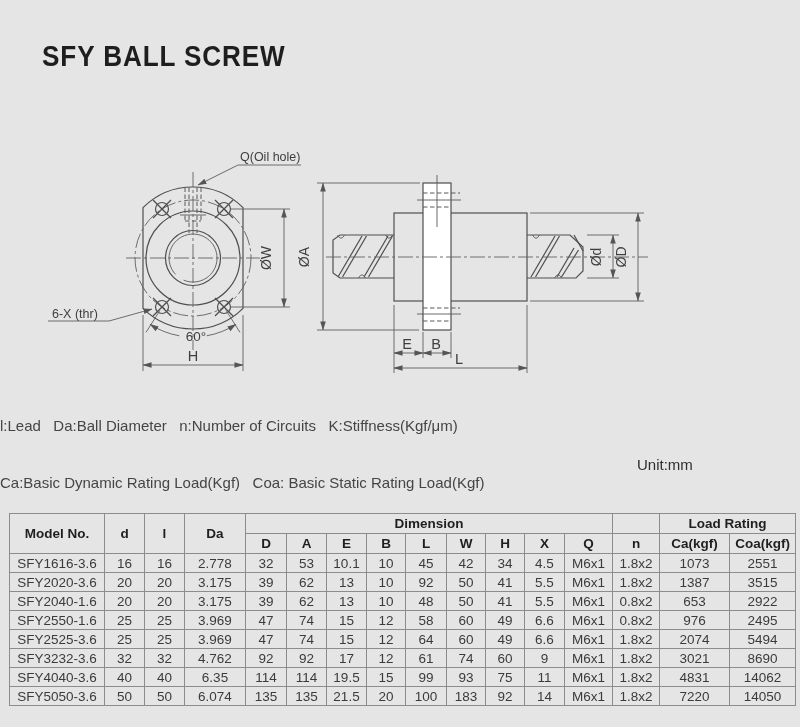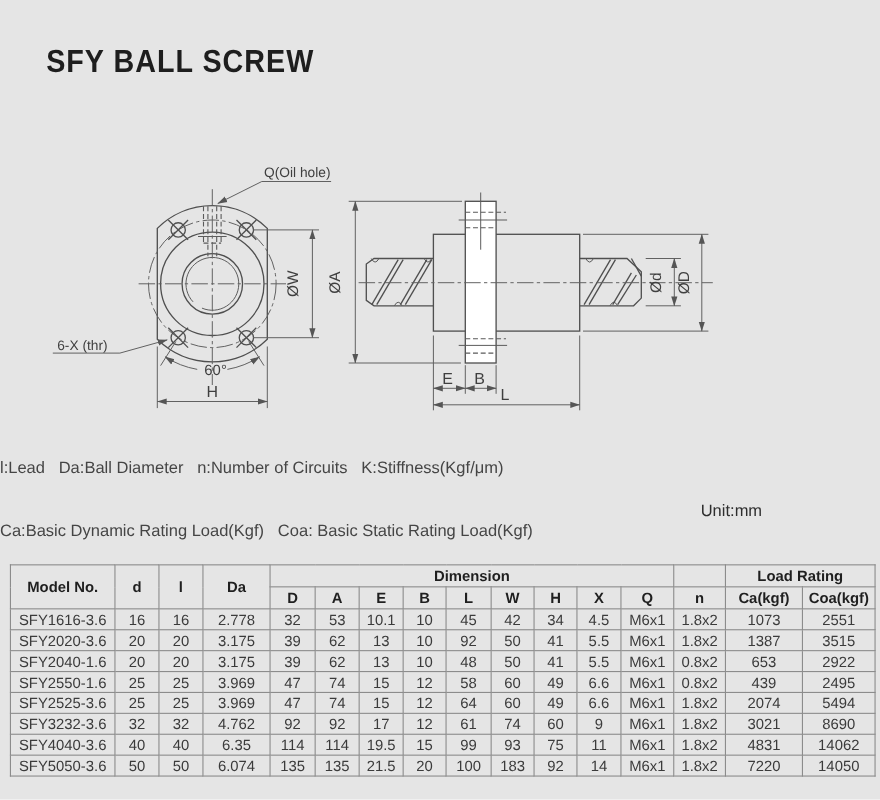--- a/index.html
+++ b/index.html
@@ -303,21 +303,21 @@
             <td>47</td>
             <td>74</td>
             <td>15</td>
             <td>12</td>
             <td>58</td>
             <td>60</td>
             <td>49</td>
             <td>6.6</td>
             <td>M6x1</td>
             <td>0.8x2</td>
-            <td>439</td>
+            <td>976</td>
             <td>2495</td>
           </tr>
           <tr>
             <td>SFY2525-3.6</td>
             <td>25</td>
             <td>25</td>
             <td>3.969</td>
             <td>47</td>
             <td>74</td>
             <td>15</td>

